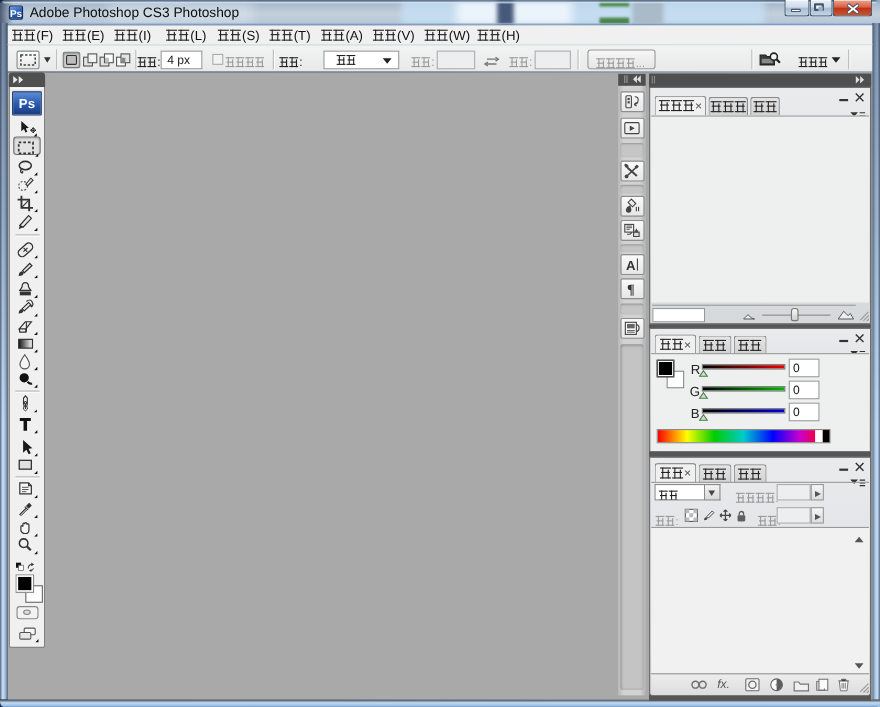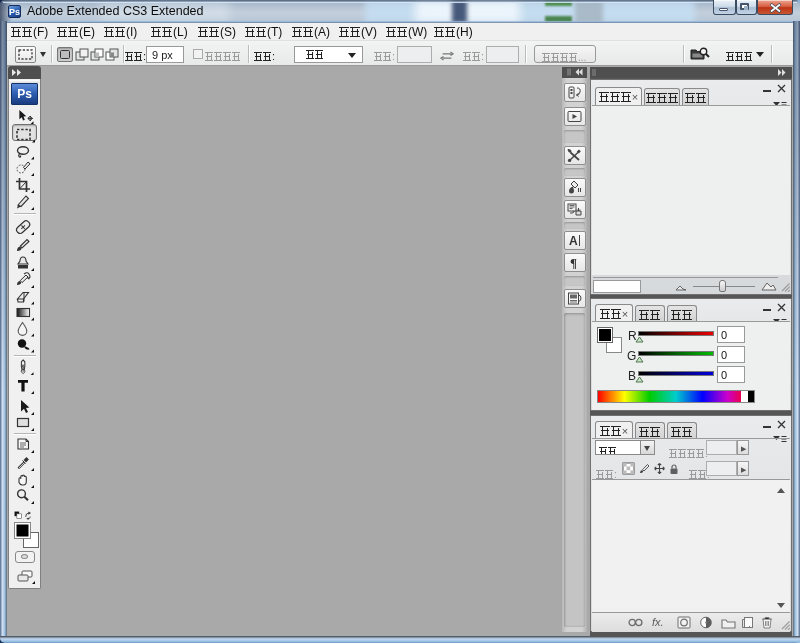--- a/index.html
+++ b/index.html
@@ -82,21 +82,21 @@
   <div class="shade" style="left:545px;top:16px;width:27px;height:6px;background:rgba(62,124,62,.9);filter:blur(1px)"></div>
   <div class="shade" style="left:575px;width:28px;background:rgba(148,158,168,.55);filter:blur(2px)"></div>
   <div class="abs" style="left:0;top:0;width:800px;height:1px;background:rgba(52,66,88,.6)"></div>
   <div class="abs" style="left:2px;top:1px;width:796px;height:1px;background:rgba(126,147,172,.8)"></div>
   <div class="abs" style="left:3px;top:2px;width:794px;height:1px;background:rgba(215,232,248,.85)"></div>
   <div class="abs" style="left:2px;top:21px;width:796px;height:1px;background:rgba(150,180,215,.7)"></div>
   <div class="abs" style="left:0;top:22px;width:800px;height:1px;background:rgba(110,135,165,.8)"></div>
 </div>
 
 <div class="abs" id="ticon">Ps</div>
-<div class="abs" id="ttext">Adobe Extended CS3 Extended</div>
+<div class="abs" id="ttext">Adobe Photoshop CS3 Photoshop</div>
 <div class="abs cap" id="bmin"></div>
 <div class="abs cap" id="bmax"></div>
 <div class="abs cap" id="bcls"></div>
 <div class="abs" style="left:719px;top:8px;width:9px;height:3px;background:#fff;border:1px solid #47566a;border-radius:1px"></div>
 <div class="abs" style="left:740px;top:3px;width:9px;height:7px;border:2px solid #45546a;background:#fff;border-radius:1px"></div>
 <div class="abs" style="left:743.5px;top:5.5px;width:4px;height:4px;background:#9ab0c4"></div>
 <svg class="abs" style="left:770px;top:3px" width="11" height="10" viewBox="0 0 14 13">
     <path d="M2 1 L7 5.2 L12 1 L13.6 2.8 L8.8 6.5 L13.6 10.2 L12 12 L7 7.8 L2 12 L0.4 10.2 L5.2 6.5 L0.4 2.8 Z" fill="#fff" stroke="#3c4c60" stroke-width="1.8" paint-order="stroke"></path>
   </svg>
 <div class="abs" id="bL"></div>
@@ -134,21 +134,21 @@
       <rect x="5" y="1" width="8" height="8" fill="#fff" stroke="#555"></rect>
       <rect x="5.5" y="4.5" width="3.5" height="4.5" fill="#bbb"></rect>
     </svg>
   <svg class="abs" style="left:98px;top:7px" width="14" height="13" viewBox="0 0 14 13">
       <rect x="1" y="4" width="8" height="8" fill="#fff" stroke="#555"></rect>
       <rect x="5" y="1" width="8" height="8" fill="#e4e4e4" stroke="#555"></rect>
       <rect x="5.5" y="4.5" width="3.5" height="4.5" fill="#888"></rect>
     </svg>
   <div class="vsep" style="left:116px;top:4px"></div>
   <span class="abs" style="left:118px;top:8px"><b class="j"></b><b class="j"></b><span style="font-size:11px">:</span></span>
-  <div class="abs" style="left:139px;top:5px;width:38px;height:17px;background:#fff;border:1px solid #999;font-size:11px;padding:2px 0 0 5px">9 px</div>
+  <div class="abs" style="left:139px;top:5px;width:38px;height:17px;background:#fff;border:1px solid #999;font-size:11px;padding:2px 0 0 5px">4 px</div>
   <div class="abs" style="left:186px;top:8px;width:10px;height:10px;border:1px solid #aaa;background:#f2f2f2"></div>
   <span class="abs" style="left:198px;top:8px"><b class="jg"></b><b class="jg"></b><b class="jg"></b><b class="jg"></b></span>
   <div class="vsep" style="left:241px;top:4px"></div>
   <span class="abs" style="left:247px;top:8px"><b class="j"></b><b class="j"></b><span style="font-size:11px">:</span></span>
   <div class="abs" style="left:287px;top:5px;width:69px;height:17px;background:#fff;border:1px solid #999"><b class="j" style="margin:3px 1px 0 11px"></b><b class="j" style="margin-top:3px"></b><span style="position:absolute;right:6px;top:6px;width:0;height:0;border:4px solid transparent;border-top:5.5px solid #222"></span></div>
   <span class="abs" style="left:367px;top:8px"><b class="jg"></b><b class="jg"></b><span style="color:#999;font-size:11px">:</span></span>
   <div class="abs dis" style="left:390px;top:5px;width:35px;height:17px"></div>
   <svg class="abs" style="left:433px;top:10px" width="14" height="10" viewBox="0 0 16 11">
       <path d="M3 3 H13 M12 1 L15 3 L12 5" fill="none" stroke="#777" stroke-width="1.4"></path>
       <path d="M13 8 H3 M4 6 L1 8 L4 10" fill="none" stroke="#777" stroke-width="1.4"></path>

